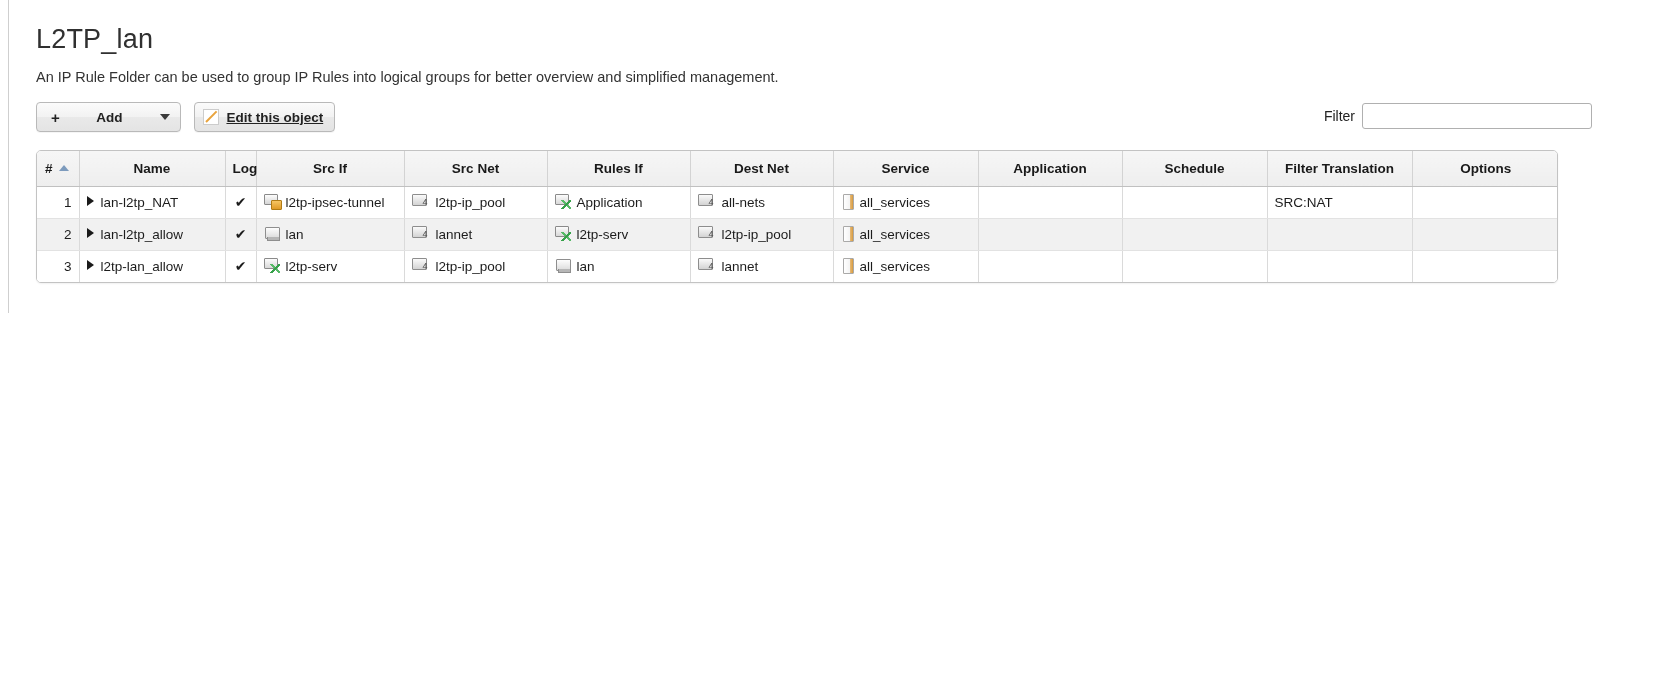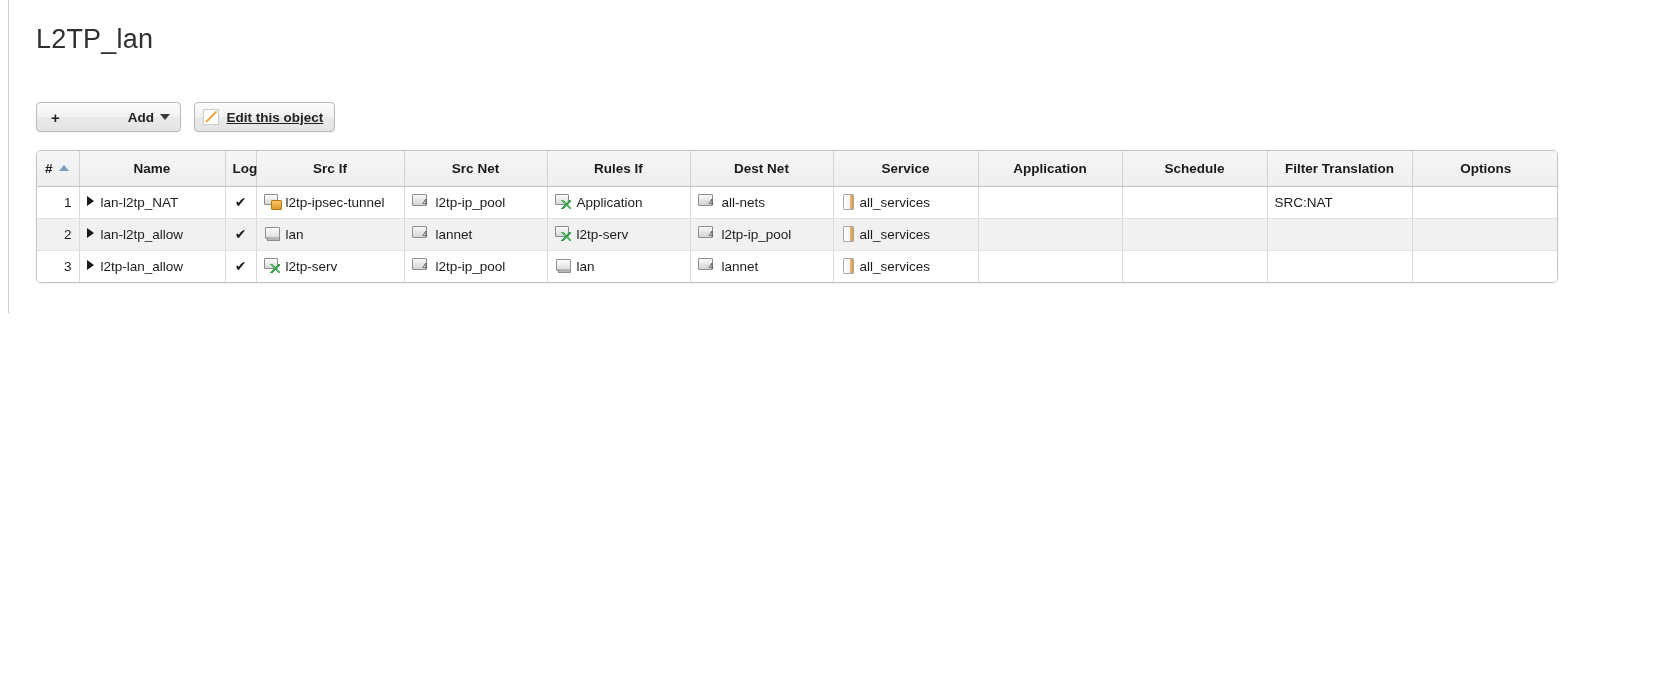--- a/index.html
+++ b/index.html
@@ -67,21 +67,21 @@
     vertical-align: top;
     box-shadow: 0 1px 0 rgba(0,0,0,0.04);
   }
   .btn-add {
     width: 145px;
     padding: 0 10px 0 14px;
     justify-content: space-between;
     margin-right: 9px;
   }
   .btn-add .plus { font-size: 15px; font-weight: bold; margin-right: 5px; }
-  .btn-add .lbl { flex: 1; text-align: right; }
+  .btn-add .lbl { flex: 1; text-align: center; }
   .caret-down {
     width: 0; height: 0;
     border-left: 5px solid transparent;
     border-right: 5px solid transparent;
     border-top: 6px solid #3a3a3a;
     margin-left: 6px;
   }
   .btn-edit { padding: 0 11px 0 8px; text-decoration: underline; }
   .pencil-icon {
     width: 16px; height: 16px;
@@ -298,33 +298,38 @@
 <body>
 
 <div id="page">
 
   <div class="left-rail"></div>
   <div class="left-rail-b"></div>
 
   <div class="content">
 
     <div class="page-title">L2TP_lan</div>
+    <div class="page-desc">An IP Rule Folder can be used to group IP Rules into logical groups for better overview and simplified management.</div>
 
     <div class="toolbar">
       <div class="btn btn-add">
         <span class="plus">+</span>
         <span class="lbl">Add</span>
         <span class="caret-down"></span>
       </div>
       <div class="btn btn-edit">
         <span class="pencil-icon"></span>
         <span>Edit this object</span>
       </div>
     </div>
 
+    <div class="filter-wrap">
+      <span class="filter-label">Filter</span>
+      <input class="filter-input" type="text" placeholder="" value="" style="">
+    </div>
 
     <div class="table-wrap">
       <table class="grid">
         <colgroup>
           <col style="width:42px">
           <col style="width:146px">
           <col style="width:31px">
           <col style="width:148px">
           <col style="width:143px">
           <col style="width:143px">

